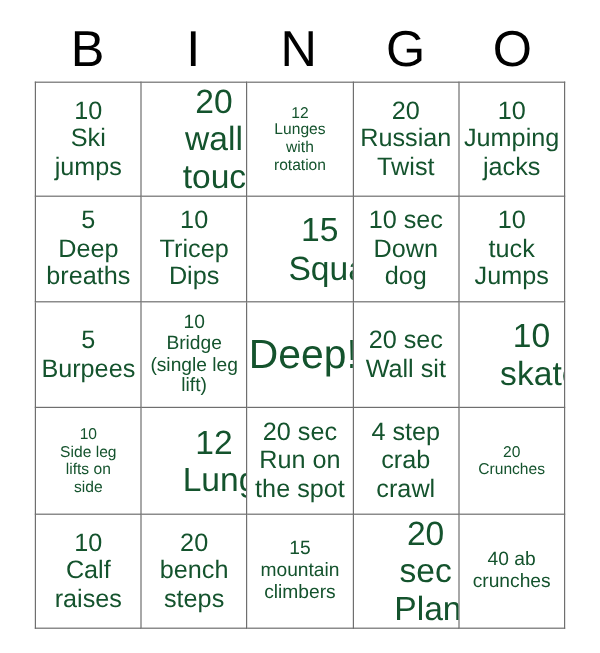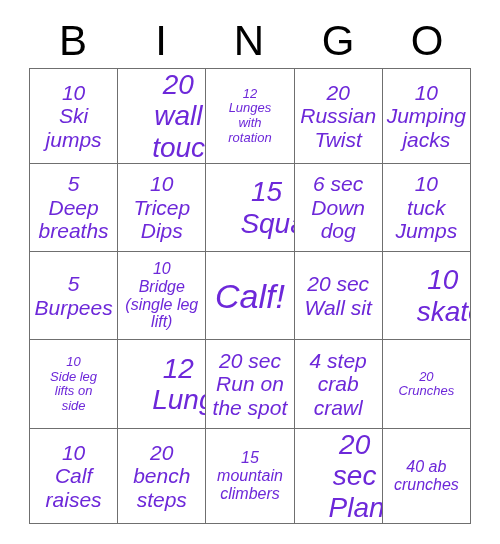--- a/index.html
+++ b/index.html
@@ -50,23 +50,22 @@
     table-layout: fixed;
   }
   .grid td {
     border: 1px solid #6f6f6f;
     width: 88px;
     height: 88px;
     text-align: center;
     vertical-align: middle;
     padding: 0 1px;
     box-sizing: border-box;
-    color: #6d28d9;
+    color: #14532d;
     overflow: hidden;
-    font-style: italic;
   }
   .grid tr:nth-child(1) td { height: 90px; }
   .grid tr:nth-child(2) td { height: 88px; }
   .grid tr:nth-child(3) td { height: 88px; }
   .grid tr:nth-child(4) td { height: 89px; }
   .grid tr:nth-child(5) td { height: 90px; }
 
   .cell-text {
     display: block;
     line-height: 1.12;
@@ -131,21 +130,21 @@
         <td class="fs-m">
             <span class="cell-text">10
 Tricep
 Dips</span>
           </td>
         <td class="fs-l">
             <span class="cell-text">15
 Squats</span>
           </td>
         <td class="fs-m">
-            <span class="cell-text">6 sec
+            <span class="cell-text">10 sec
 Down
 dog</span>
           </td>
         <td class="fs-m">
             <span class="cell-text">10
 tuck
 Jumps</span>
           </td>
       </tr>
       <tr>
@@ -153,21 +152,21 @@
             <span class="cell-text">5
 Burpees</span>
           </td>
         <td class="fs-s">
             <span class="cell-text">10
 Bridge
 (single leg
 lift)</span>
           </td>
         <td class="fs-free">
-            <span class="cell-text">Calf!</span>
+            <span class="cell-text">Deep!</span>
           </td>
         <td class="fs-m">
             <span class="cell-text">20 sec
 Wall sit</span>
           </td>
         <td class="fs-l">
             <span class="cell-text">10
 skates</span>
           </td>
       </tr>

